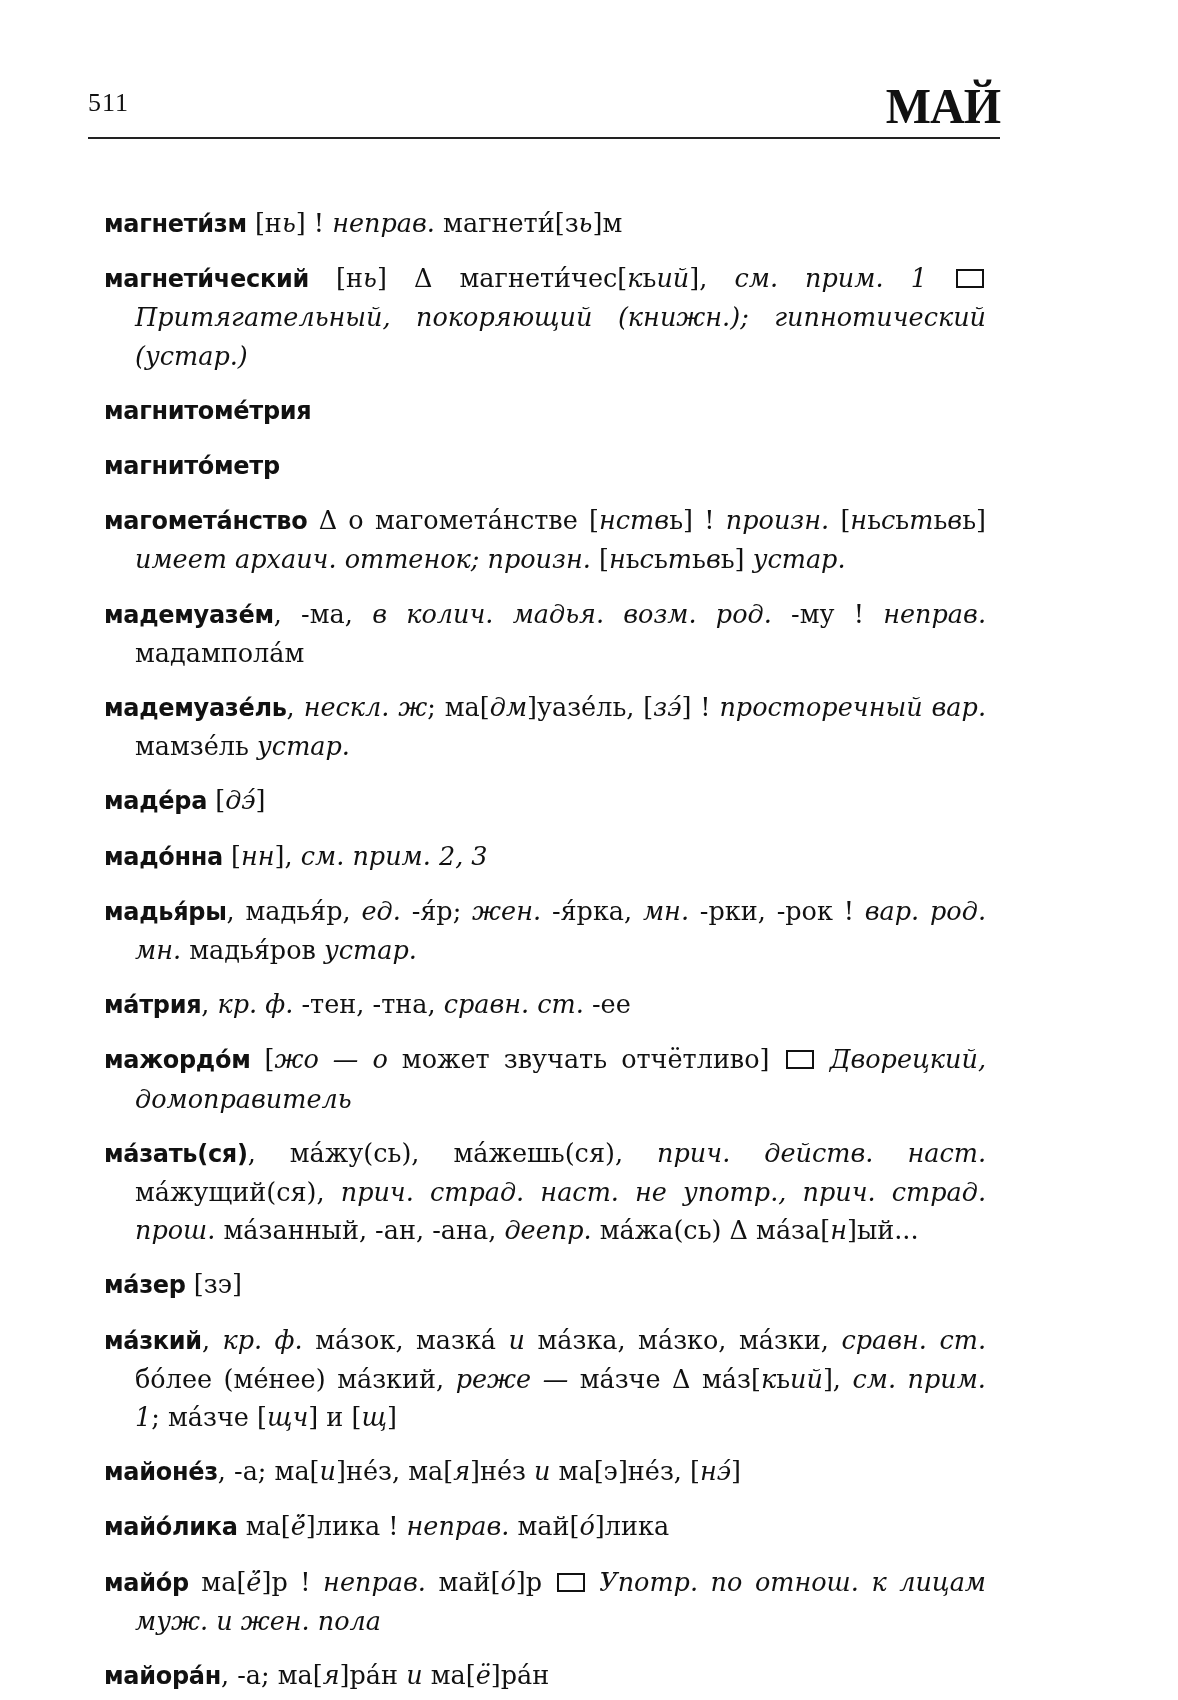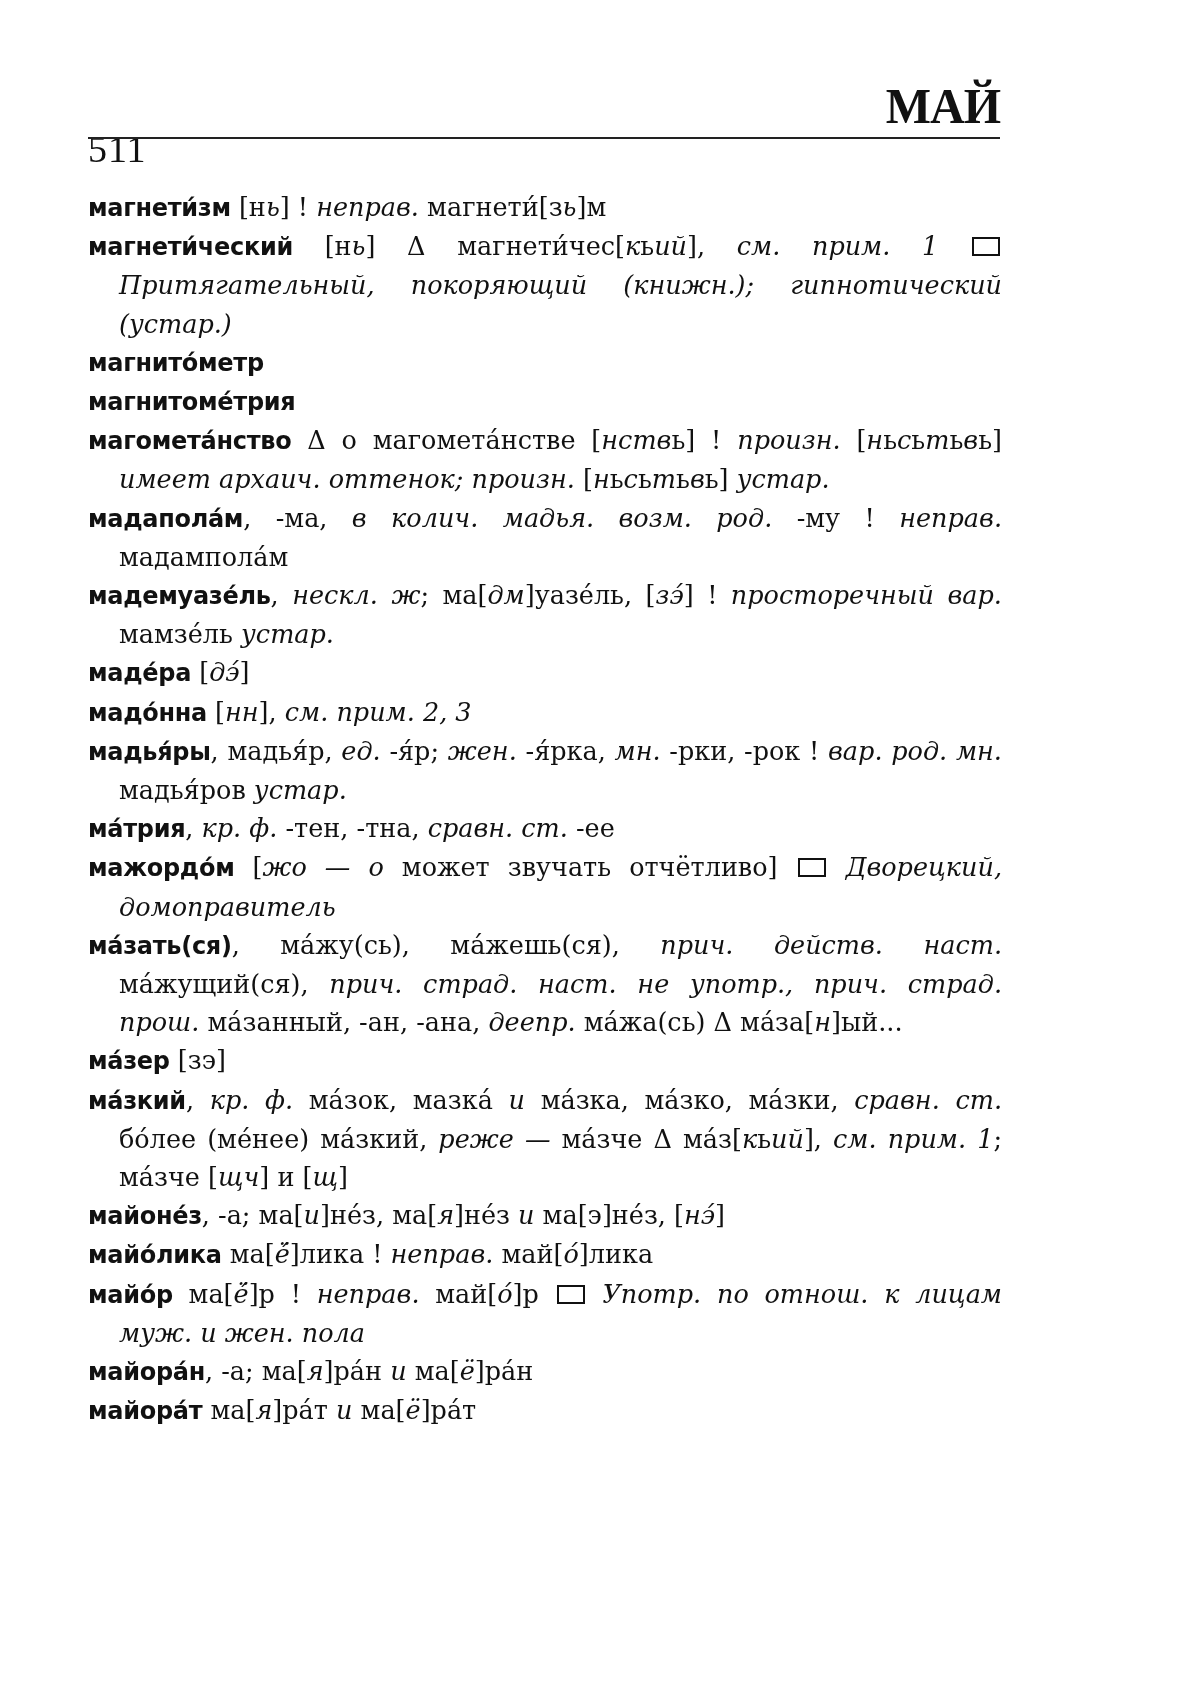--- a/index.html
+++ b/index.html
@@ -20,24 +20,23 @@
       left: 88px;
       top: 78px;
       width: 912px;
       height: 58px;
     }
     .page-number {
       position: absolute;
       left: 0;
       top: 10px;
       font-family: "Liberation Serif", serif;
-      font-size: 38px;
+      font-size: 26px;
       letter-spacing: 1px;
       color: #111;
-      margin-top: 39px;
     }
     .running-head {
       position: absolute;
       right: 0;
       top: 0;
       font-family: "Liberation Serif", serif;
       font-weight: bold;
       font-size: 48px;
       letter-spacing: -1px;
       color: #111;
@@ -57,21 +56,21 @@
       top: 188px;
       width: 914px;
     }
     .entry {
       font-size: 25.5px;
       line-height: 38.2px;
       text-align: justify;
       text-align-last: left;
       padding-left: 31px;
       text-indent: -31px;
-      margin: 0;
+      margin: 16px;
     }
     .seg-b {
       font-weight: bold;
       font-family: "DejaVu Sans", "Liberation Sans", sans-serif;
       font-size: 24px;
       letter-spacing: -0.3px;
     }
     .seg-i {
       font-style: italic;
     }
@@ -94,24 +93,24 @@
 
 <div class="page-header">
   <span class="page-number">511</span>
   <span class="running-head">МАЙ</span>
 </div>
 <div class="header-rule"></div>
 
 <div class="entries" id="entries">
     <p class="entry"><span class="seg-b">магнети́зм</span><span class="seg-r"> [н</span><span class="seg-i">ь</span><span class="seg-r">] ! </span><span class="seg-i">неправ.</span><span class="seg-r"> магнети́[з</span><span class="seg-i">ь</span><span class="seg-r">]м</span></p>
     <p class="entry"><span class="seg-b">магнети́ческий</span><span class="seg-r"> [н</span><span class="seg-i">ь</span><span class="seg-r">] Δ магнети́чес[</span><span class="seg-i">к</span><span class="seg-r">ь</span><span class="seg-i">ий</span><span class="seg-r">], </span><span class="seg-i">см. прим. 1</span><span class="seg-r"> </span><span class="box-icon"></span><span class="seg-r"> </span><span class="seg-i">Притягательный, покоряющий (книжн.); гипнотический (устар.)</span></p>
+    <p class="entry"><span class="seg-b">магнитоме́трия</span></p>
     <p class="entry"><span class="seg-b">магнито́метр</span></p>
-    <p class="entry"><span class="seg-b">магнитоме́трия</span></p>
     <p class="entry"><span class="seg-b">магомета́нство</span><span class="seg-r"> Δ о магомета́нстве [</span><span class="seg-i">нств</span><span class="seg-r">ь] ! </span><span class="seg-i">произн.</span><span class="seg-r"> [</span><span class="seg-i">н</span><span class="seg-r">ь</span><span class="seg-i">с</span><span class="seg-r">ь</span><span class="seg-i">т</span><span class="seg-r">ь</span><span class="seg-i">в</span><span class="seg-r">ь] </span><span class="seg-i">имеет архаич. оттенок; произн.</span><span class="seg-r"> [</span><span class="seg-i">н</span><span class="seg-r">ь</span><span class="seg-i">с</span><span class="seg-r">ь</span><span class="seg-i">т</span><span class="seg-r">ь</span><span class="seg-i">в</span><span class="seg-r">ь] </span><span class="seg-i">устар.</span></p>
-    <p class="entry"><span class="seg-b">мадапола́м</span><span class="seg-r">, -ма, </span><span class="seg-i">в колич. мадья. возм. род.</span><span class="seg-r"> -му ! </span><span class="seg-i">неправ.</span><span class="seg-r"> мадампола́м</span></p>
+    <p class="entry"><span class="seg-b">мадемуазе́м</span><span class="seg-r">, -ма, </span><span class="seg-i">в колич. мадья. возм. род.</span><span class="seg-r"> -му ! </span><span class="seg-i">неправ.</span><span class="seg-r"> мадампола́м</span></p>
     <p class="entry"><span class="seg-b">мадемуазе́ль</span><span class="seg-r">, </span><span class="seg-i">нескл. ж</span><span class="seg-r">; ма[</span><span class="seg-i">дм</span><span class="seg-r">]уазе́ль, [</span><span class="seg-i">зэ́</span><span class="seg-r">] ! </span><span class="seg-i">просторечный вар.</span><span class="seg-r"> мамзе́ль </span><span class="seg-i">устар.</span></p>
     <p class="entry"><span class="seg-b">маде́ра</span><span class="seg-r"> [</span><span class="seg-i">дэ́</span><span class="seg-r">]</span></p>
     <p class="entry"><span class="seg-b">мадо́нна</span><span class="seg-r"> [</span><span class="seg-i">нн</span><span class="seg-r">], </span><span class="seg-i">см. прим. 2, 3</span></p>
     <p class="entry"><span class="seg-b">мадья́ры</span><span class="seg-r">, мадья́р, </span><span class="seg-i">ед.</span><span class="seg-r"> -я́р; </span><span class="seg-i">жен.</span><span class="seg-r"> -я́рка, </span><span class="seg-i">мн.</span><span class="seg-r"> -рки, -рок ! </span><span class="seg-i">вар. род. мн.</span><span class="seg-r"> мадья́ров </span><span class="seg-i">устар.</span></p>
     <p class="entry"><span class="seg-b">ма́трия</span><span class="seg-r">, </span><span class="seg-i">кр. ф.</span><span class="seg-r"> -тен, -тна, </span><span class="seg-i">сравн. ст.</span><span class="seg-r"> -ее</span></p>
     <p class="entry"><span class="seg-b">мажордо́м</span><span class="seg-r"> [</span><span class="seg-i">жо — о</span><span class="seg-r"> может звучать отчётливо] </span><span class="box-icon"></span><span class="seg-r"> </span><span class="seg-i">Дворецкий, домоправитель</span></p>
     <p class="entry"><span class="seg-b">ма́зать(ся)</span><span class="seg-r">, ма́жу(сь), ма́жешь(ся), </span><span class="seg-i">прич. действ. наст.</span><span class="seg-r"> ма́жущий(ся), </span><span class="seg-i">прич. страд. наст. не употр., прич. страд. прош.</span><span class="seg-r"> ма́занный, -ан, -ана, </span><span class="seg-i">деепр.</span><span class="seg-r"> ма́жа(сь) Δ ма́за[</span><span class="seg-i">н</span><span class="seg-r">]ый...</span></p>
     <p class="entry"><span class="seg-b">ма́зер</span><span class="seg-r"> [зэ]</span></p>
     <p class="entry"><span class="seg-b">ма́зкий</span><span class="seg-r">, </span><span class="seg-i">кр. ф.</span><span class="seg-r"> ма́зок, мазка́ </span><span class="seg-i">и</span><span class="seg-r"> ма́зка, ма́зко, ма́зки, </span><span class="seg-i">сравн. ст.</span><span class="seg-r"> бо́лее (ме́нее) ма́зкий, </span><span class="seg-i">реже —</span><span class="seg-r"> ма́зче Δ ма́з[</span><span class="seg-i">к</span><span class="seg-r">ь</span><span class="seg-i">ий</span><span class="seg-r">], </span><span class="seg-i">см. прим. 1</span><span class="seg-r">; ма́зче [</span><span class="seg-i">щч</span><span class="seg-r">] и [</span><span class="seg-i">щ</span><span class="seg-r">]</span></p>
     <p class="entry"><span class="seg-b">майоне́з</span><span class="seg-r">, -а; ма[</span><span class="seg-i">и</span><span class="seg-r">]не́з, ма[</span><span class="seg-i">я</span><span class="seg-r">]не́з </span><span class="seg-i">и</span><span class="seg-r"> ма[э]не́з, [</span><span class="seg-i">нэ́</span><span class="seg-r">]</span></p>

